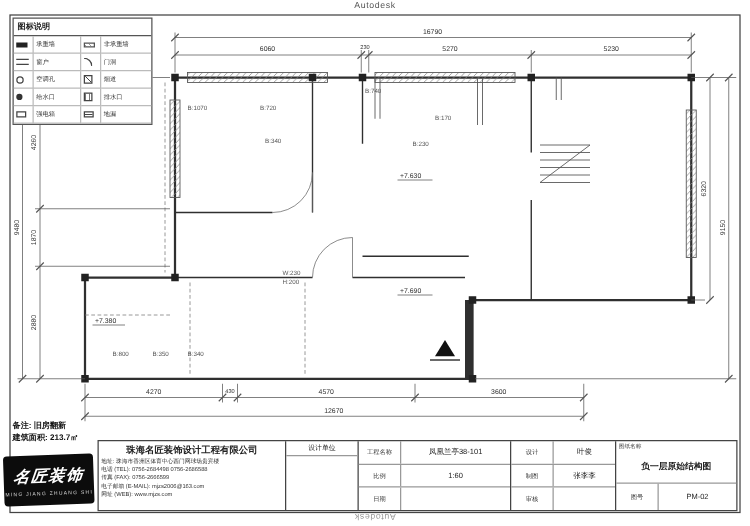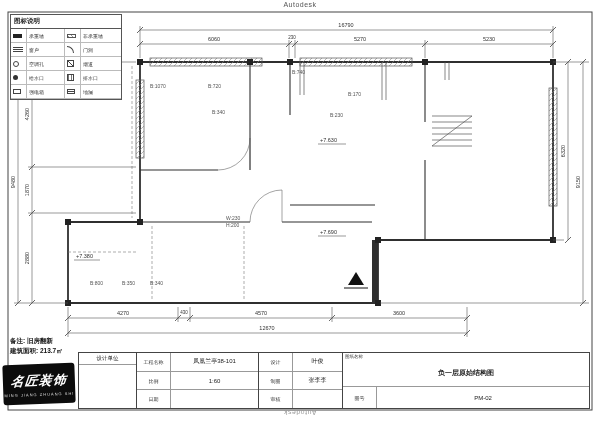--- a/index.html
+++ b/index.html
@@ -191,20 +191,28 @@
   <div>备注: 旧房翻新</div>
   <div>建筑面积: 213.7㎡</div>
 </div>
 
 <div class="overlay logo">
   <div class="logo-main">名匠装饰</div>
   <div class="logo-sub">MING JIANG ZHUANG SHI</div>
 </div>
 
 <div class="overlay tb">
+  <div class="tb-col tb-company">
+    <div class="tb-company-name">珠海名匠装饰设计工程有限公司</div>
+    <div class="tb-company-line">地址: 珠海市香洲区体育中心西门网球场贵宾楼</div>
+    <div class="tb-company-line">电话 (TEL): 0756-2684498  0756-2686588</div>
+    <div class="tb-company-line">传真 (FAX): 0756-2666599</div>
+    <div class="tb-company-line">电子邮箱 (E-MAIL): mjzs2006@163.com</div>
+    <div class="tb-company-line">网址 (WEB): www.mjzs.com</div>
+  </div>
   <div class="tb-col tb-unit">
     <div class="tb-unit-label">设计单位</div>
   </div>
   <div class="tb-col tb-fields">
     <div class="tb-row">
       <div class="tb-lab">工程名称</div>
       <div class="tb-val">凤凰兰亭38-101</div>
     </div>
     <div class="tb-row">
       <div class="tb-lab">比例</div>

